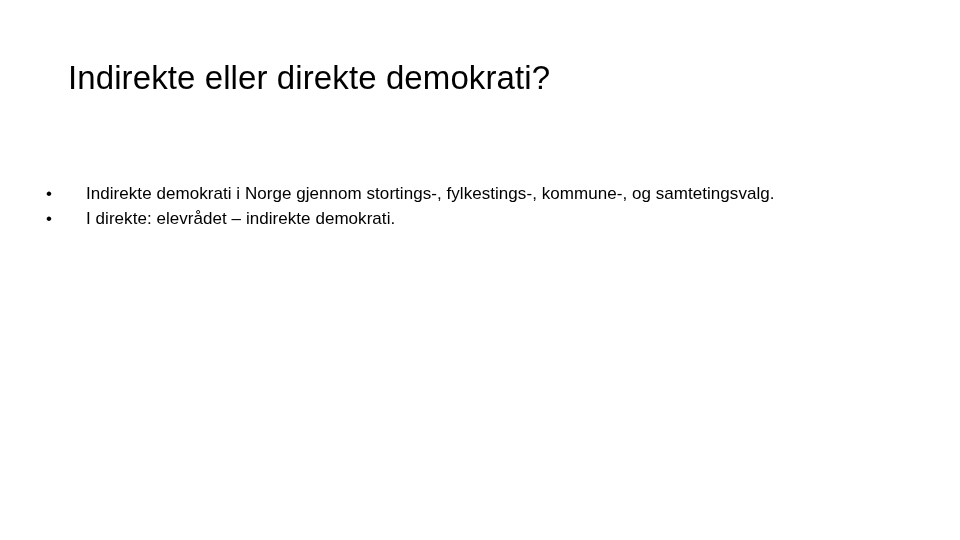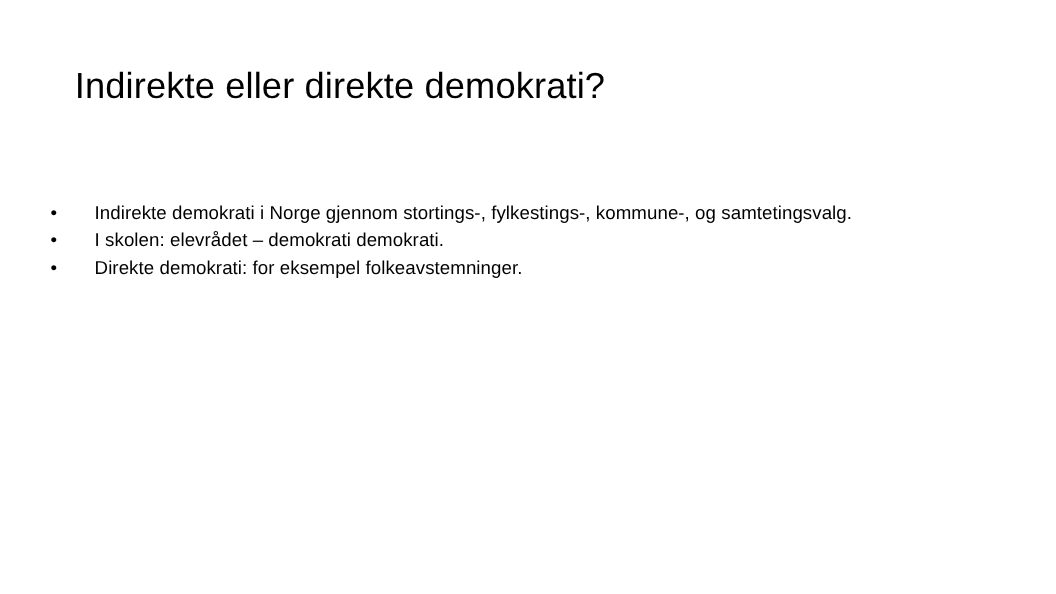--- a/index.html
+++ b/index.html
@@ -70,24 +70,19 @@
   <div class="body-block">
 
     <p class="bullet-line">
       <span class="bullet-wrap">
         <span class="marker">•</span><span class="text">Indirekte demokrati i Norge gjennom stortings-, fylkestings-, kommune-, og samtetingsvalg.</span>
       </span>
     </p>
 
     <p class="bullet-line">
       <span class="bullet-wrap">
-        <span class="marker">•</span><span class="text">I skolen: elevrådet – demokrati demokrati.</span>
+        <span class="marker">•</span><span class="text">I direkte: elevrådet – indirekte demokrati.</span>
       </span>
     </p>
 
-    <p class="bullet-line">
-      <span class="bullet-wrap">
-        <span class="marker">•</span><span class="text">Direkte demokrati: for eksempel folkeavstemninger.</span>
-      </span>
-    </p>
 
   </div>
 </div>
 
 </body></html>

